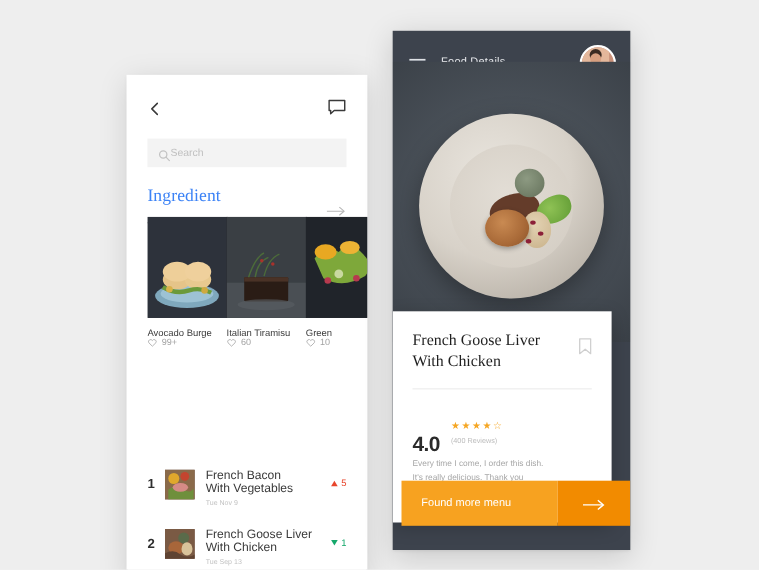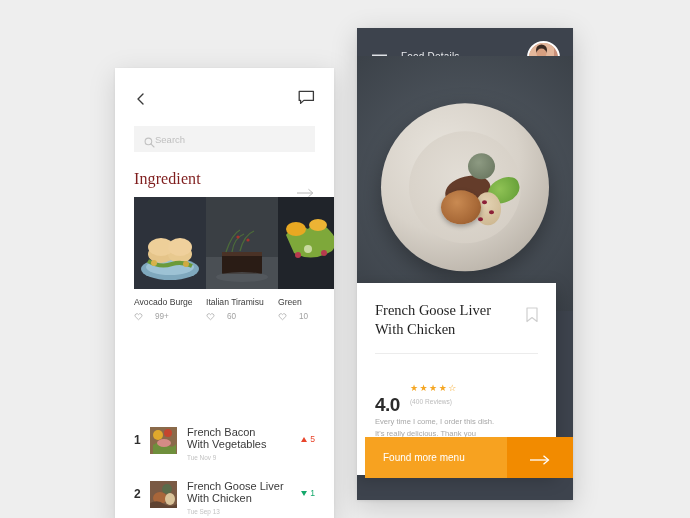--- a/index.html
+++ b/index.html
@@ -54,21 +54,21 @@
     padding: 0;
   }
   .search-input::placeholder { color: #c0c0c0; }
 
   .sec-head {
     position: absolute; left: 19px; right: 19px;
     display: flex; align-items: flex-end; justify-content: space-between;
   }
   .sec-title {
     font-family: "Liberation Serif", serif;
-    font-size: 16px; color: #7f1d1d;
+    font-size: 16px; color: #3b82f6;
     letter-spacing: .1px;
     padding-bottom: 14px;
     border-bottom: 1px solid #a3a3a3;
     padding-right: 26px;
   }
   .sec-arrow { width: 18px; height: 12px; margin-bottom: 6px; }
 
   .cards {
     position: absolute; left: 19px; top: 129px;
     right: 0; height: 125px;
@@ -81,22 +81,21 @@
     background: #2a2d33;
     background-size: cover; background-position: center;
     overflow: hidden; position: relative;
   }
   .card .cname {
     margin-top: 8px;
     font-size: 8.6px; color: #3b3b3b;
     white-space: nowrap;
   }
   .card .likes {
-    margin-top: 5px;
-    display: flex; align-items: center; gap: 12px;
+    display: flex; align-items: center; gap: 4px;
     font-size: 8.2px; color: #a2a2a2;
   }
   .heart { width: 9px; height: 9px; }
 
   .trend-list {
     position: absolute; left: 19px; right: 19px; top: 300px;
   }
   .trend-row {
     display: flex; align-items: flex-start;
     padding: 11px 0 9px 0;

